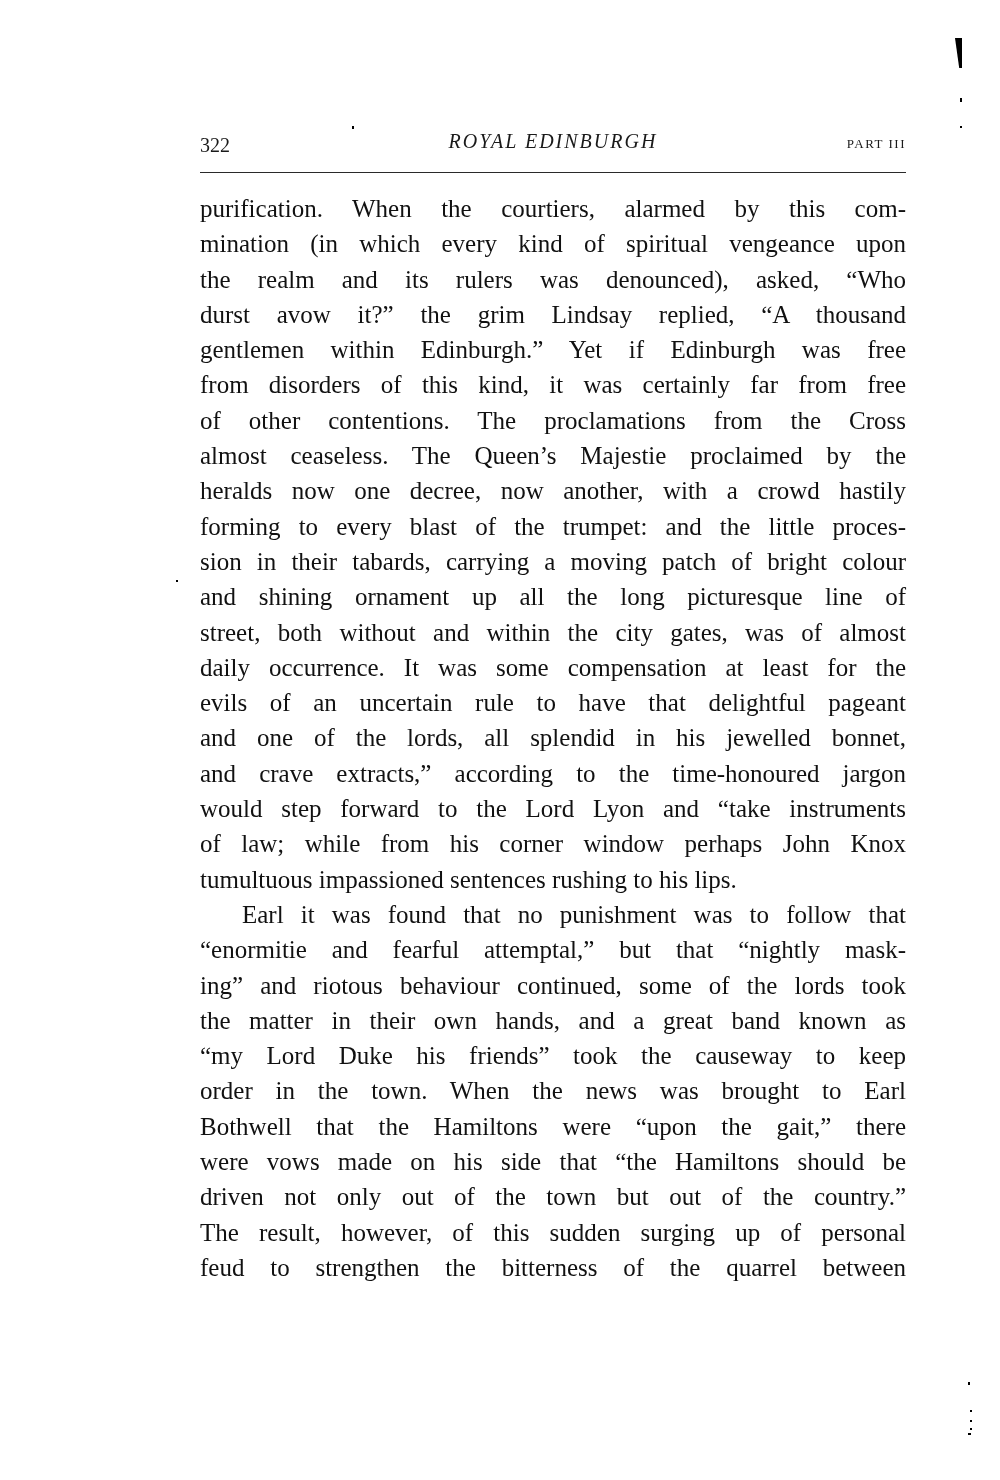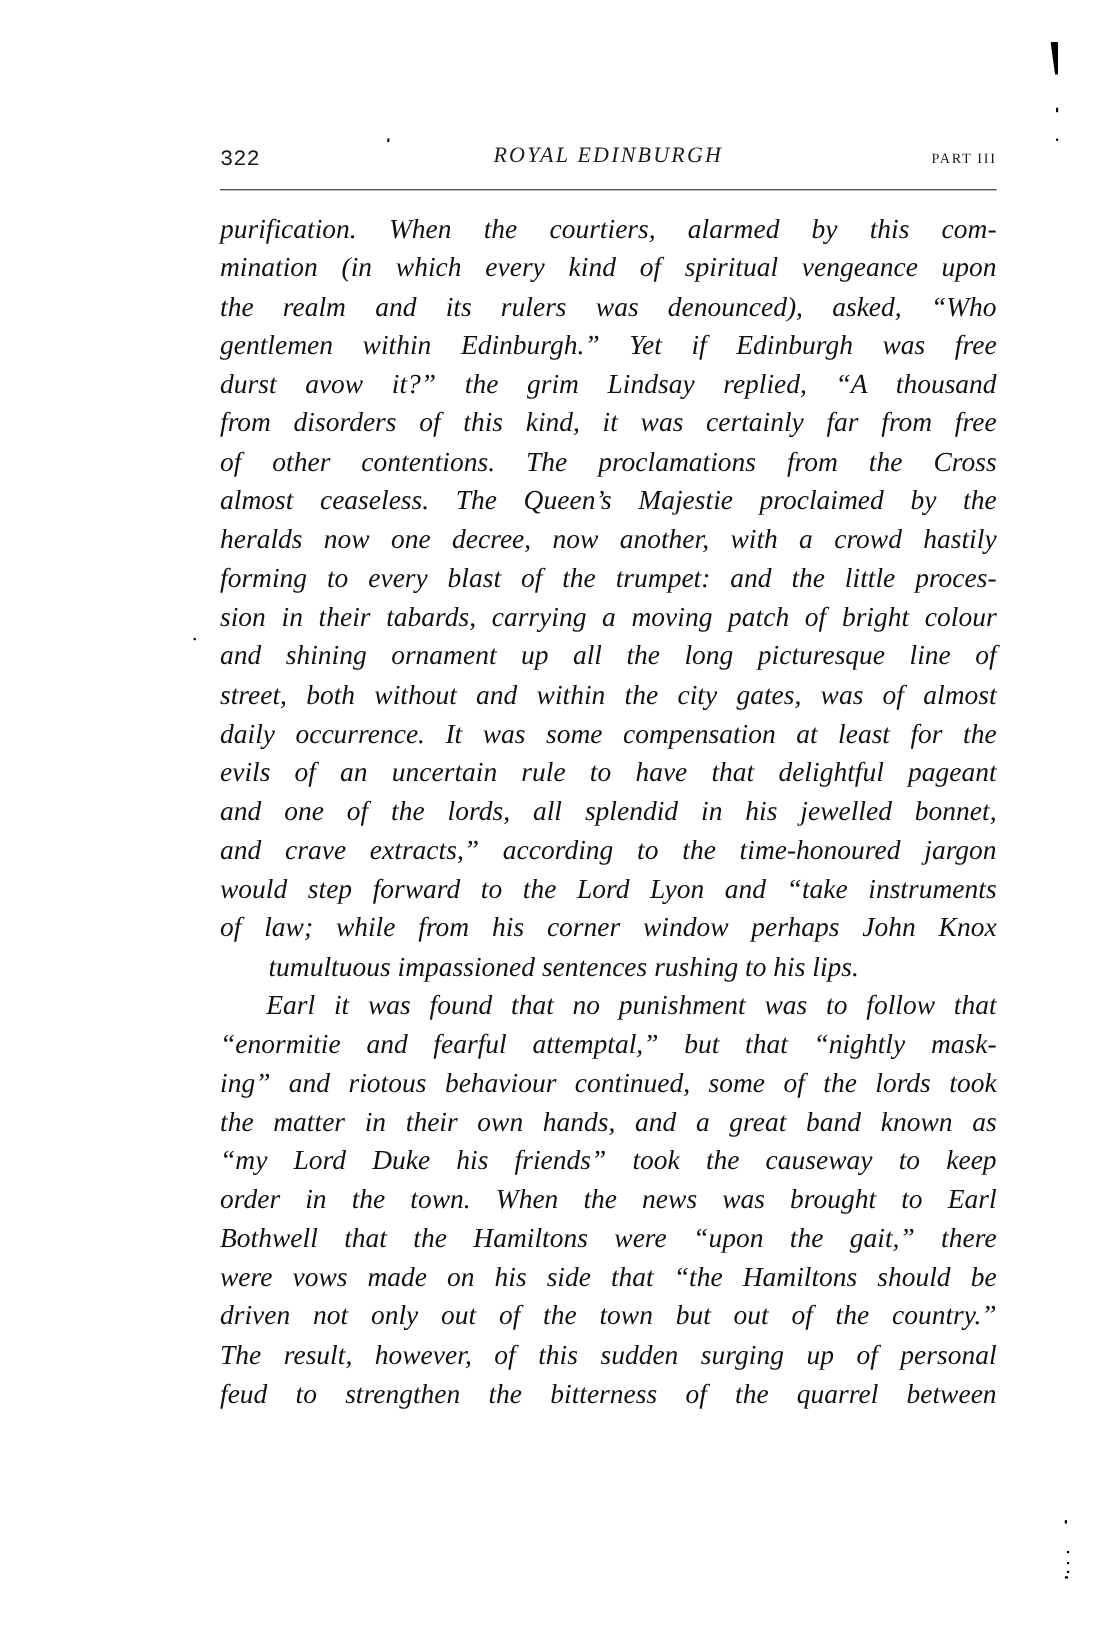--- a/index.html
+++ b/index.html
@@ -1,47 +1,47 @@
 <!DOCTYPE html>
 <html><head>
 <meta charset="utf-8">
 <style>
   html, body { margin: 0; padding: 0; background: #ffffff; }
   body { width: 1000px; height: 1480px; position: relative; overflow: hidden; }
   .page { position: absolute; left: 0; top: 0; width: 1000px; height: 1480px; background: #ffffff; }
   .running-head { position: absolute; left: 200px; top: 130px; width: 706px; height: 34px; color: #1a1a1a; }
-  .folio { position: absolute; left: 0; top: 4px; font-family: Liberation Mono, monospace; font-size: 20px; }
+  .folio { position: absolute; left: 0; top: 4px; font-family: Liberation Serif, serif; font-size: 20px; }
   .head-title { position: absolute; left: 0; width: 100%; top: 0; text-align: center; font-family: "Liberation Serif", serif; font-style: italic; font-size: 20px; letter-spacing: 2px; }
   .part-label { position: absolute; right: 0; top: 6px; font-family: "Liberation Serif", serif; font-size: 13px; letter-spacing: 1.5px; }
   .head-rule { position: absolute; left: 200px; top: 172px; width: 706px; height: 0; border-top: 1.5px solid #2a2a2a; }
-  .body-text { position: absolute; left: 200px; top: 191px; width: 706px; font-family: "Liberation Serif", serif; font-size: 25px; color: #111111; font-style: italic; }
+  .body-text { position: absolute; left: 200px; top: 191px; width: 706px; font-family: "Liberation Serif", serif; font-size: 25px; color: #111111; }
   .line { display: block; height: 35.3px; line-height: 35.3px; white-space: nowrap; text-align: justify; text-align-last: justify; }
-  .line.last { text-align-last: left; margin-left: 44px; }
+  .line.last { text-align-last: left; }
   .line.indent { padding-left: 42px; }
   .mark { position: absolute; background: #000; }
 </style>
 </head>
 <body>
 
 <div class="page">
 
   <div class="running-head">
     <span class="folio">322</span>
     <span class="head-title">ROYAL EDINBURGH</span>
     <span class="part-label">PART III</span>
   </div>
   <div class="head-rule"></div>
 
   <div class="body-text">
     <div>
       <span class="line">purification. When the courtiers, alarmed by this com-</span>
       <span class="line">mination (in which every kind of spiritual vengeance upon</span>
       <span class="line">the realm and its rulers was denounced), asked, “Who</span>
+      <span class="line">durst avow it?” the grim Lindsay replied, “A thousand</span>
       <span class="line">gentlemen within Edinburgh.” Yet if Edinburgh was free</span>
-      <span class="line">durst avow it?” the grim Lindsay replied, “A thousand</span>
       <span class="line">from disorders of this kind, it was certainly far from free</span>
       <span class="line">of other contentions. The proclamations from the Cross</span>
       <span class="line">almost ceaseless. The Queen’s Majestie proclaimed by the</span>
       <span class="line">heralds now one decree, now another, with a crowd hastily</span>
       <span class="line">forming to every blast of the trumpet: and the little proces-</span>
       <span class="line">sion in their tabards, carrying a moving patch of bright colour</span>
       <span class="line">and shining ornament up all the long picturesque line of</span>
       <span class="line">street, both without and within the city gates, was of almost</span>
       <span class="line">daily occurrence. It was some compensation at least for the</span>
       <span class="line">evils of an uncertain rule to have that delightful pageant</span>

